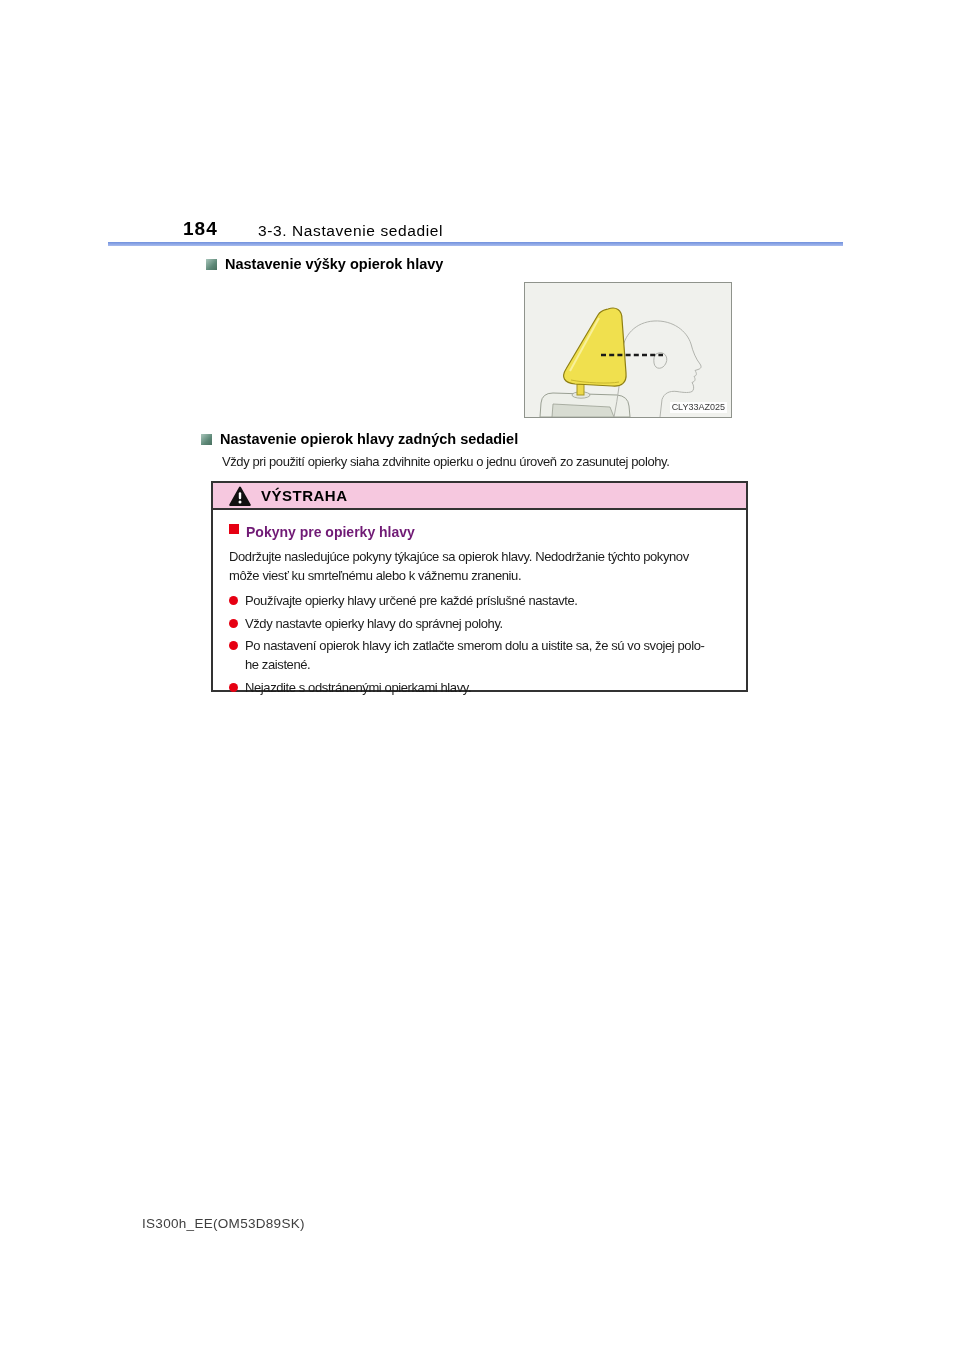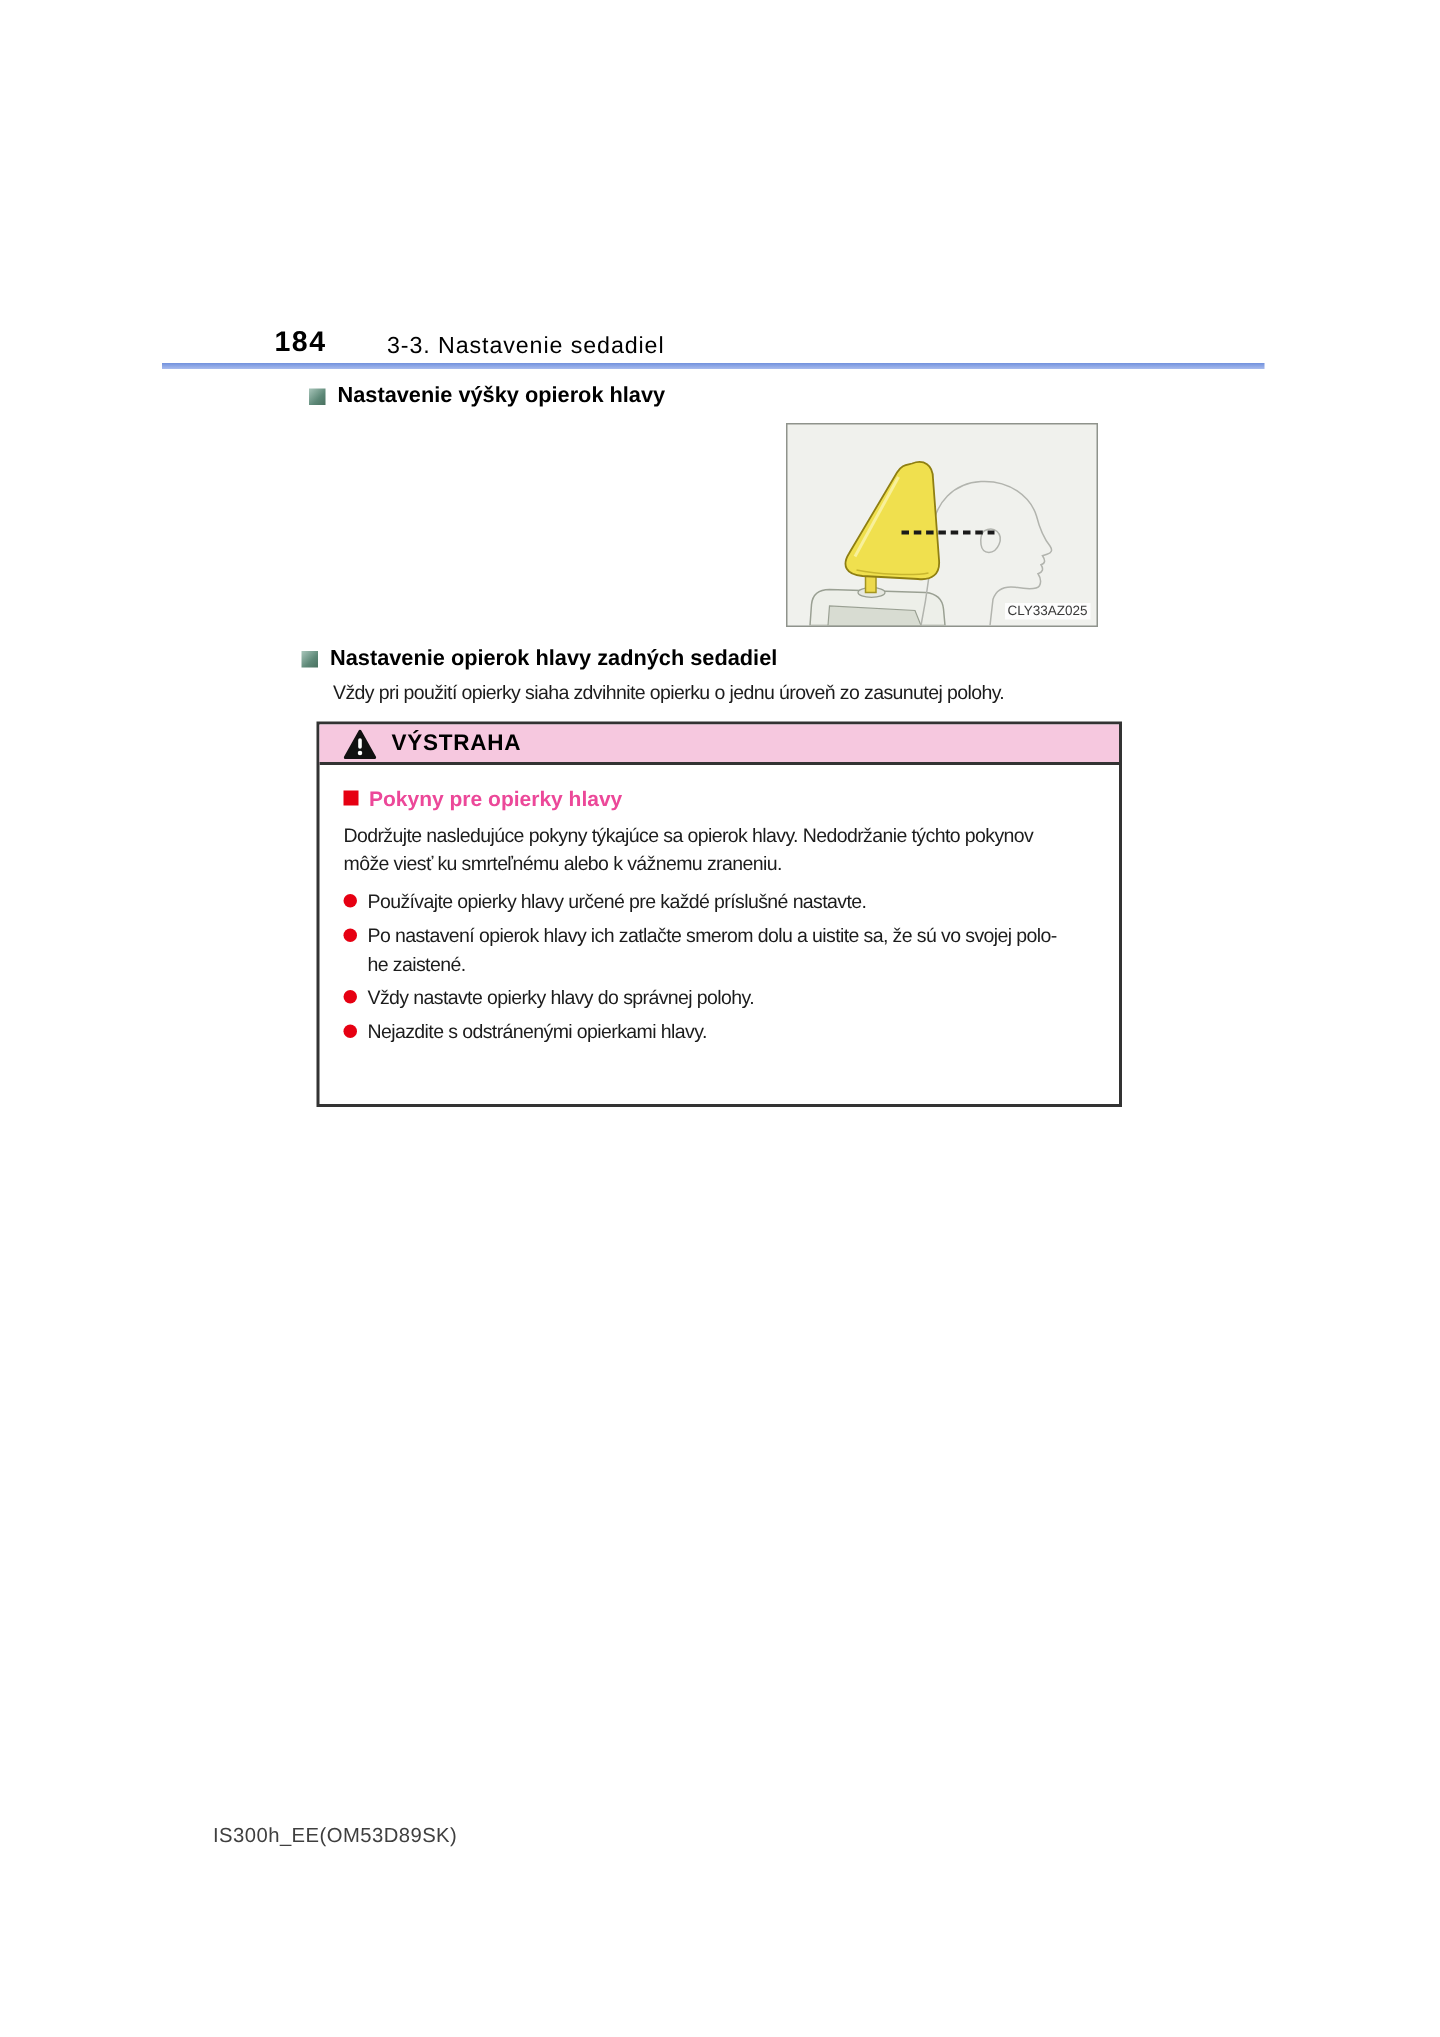--- a/index.html
+++ b/index.html
@@ -29,27 +29,27 @@
   .jline { text-align:justify; text-align-last:justify; }
   #sec2-body { left:222px; top:452px; white-space:nowrap; }
 
   
   #figure-box { left:524px; top:282px; width:208px; height:136px;
     background:#f0f1ed; border:1px solid #8f938c; }
   #figure-code { position:absolute; right:4px; bottom:4px; font-size:9px; letter-spacing:0;
     color:#3a3a3a; background:rgba(255,255,255,0.85); padding:0 2px; line-height:11px; }
 
   
-  #warning-box { left:211px; top:481px; width:537px; height:257px;
+  #warning-box { left:211px; top:481px; width:537px; height:211px;
     border:2px solid #333; background:#fff; }
   #warning-header { height:27px; background:#f6c8df; border-bottom:2px solid #333;
     display:flex; align-items:center; padding-left:16px; }
   #warning-title { font-size:15px; font-weight:bold; letter-spacing:0.5px; color:#000; margin-left:10px; }
   #warning-content { position:absolute; left:16px; top:41px; width:508px; }
-  #warning-subtitle { display:flex; align-items:center; font-size:14px; font-weight:bold; color:#ec4899; margin-bottom:7px; }
+  #warning-subtitle { display:flex; font-size:14px; font-weight:bold; color:#701a75; margin-bottom:7px; }
   .r-square { width:10px; height:10px; background:#e60012; margin-right:7px; flex:0 0 auto; }
   .wline { font-size:13px; line-height:19px; letter-spacing:-0.4px; white-space:nowrap; }
   #warning-intro { margin-bottom:6px; }
   .wbullet { position:relative; padding-left:16px; margin-bottom:3.5px; }
   .wbullet .dot { position:absolute; left:0; top:5px; width:9px; height:9px;
     border-radius:50%; background:#e60012; }
 
   
   #footer-code { left:142px; top:1216px; font-size:13.5px; letter-spacing:0.3px; color:#3f3f3f; }
   #watermark { right:13px; top:1324px; font-size:28px; color:#9d9d9d; letter-spacing:0.5px; }
@@ -113,26 +113,26 @@
       <div id="warning-intro">
         <div class="wline">Dodržujte nasledujúce pokyny týkajúce sa opierok hlavy. Nedodržanie týchto pokynov</div>
         <div class="wline">môže viesť ku smrteľnému alebo k vážnemu zraneniu.</div>
       </div>
       <div class="wbullet">
         <span class="dot"></span>
         <div class="wline">Používajte opierky hlavy určené pre každé príslušné nastavte.</div>
       </div>
       <div class="wbullet">
         <span class="dot"></span>
-        <div class="wline">Po nastavení opierok hlavy ich zatlačte smerom dolu a uistite sa, že sú vo svojej polo-</div>
-        <div class="wline">he zaistené.</div>
+        <div class="wline">Vždy nastavte opierky hlavy do správnej polohy.</div>
       </div>
       <div class="wbullet">
         <span class="dot"></span>
-        <div class="wline">Vždy nastavte opierky hlavy do správnej polohy.</div>
+        <div class="wline">Po nastavení opierok hlavy ich zatlačte smerom dolu a uistite sa, že sú vo svojej polo-</div>
+        <div class="wline">he zaistené.</div>
       </div>
       <div class="wbullet">
         <span class="dot"></span>
         <div class="wline">Nejazdite s odstránenými opierkami hlavy.</div>
       </div>
     </div>
   </div>
 
   <div class="abs" id="footer-code">IS300h_EE(OM53D89SK)</div>
 

